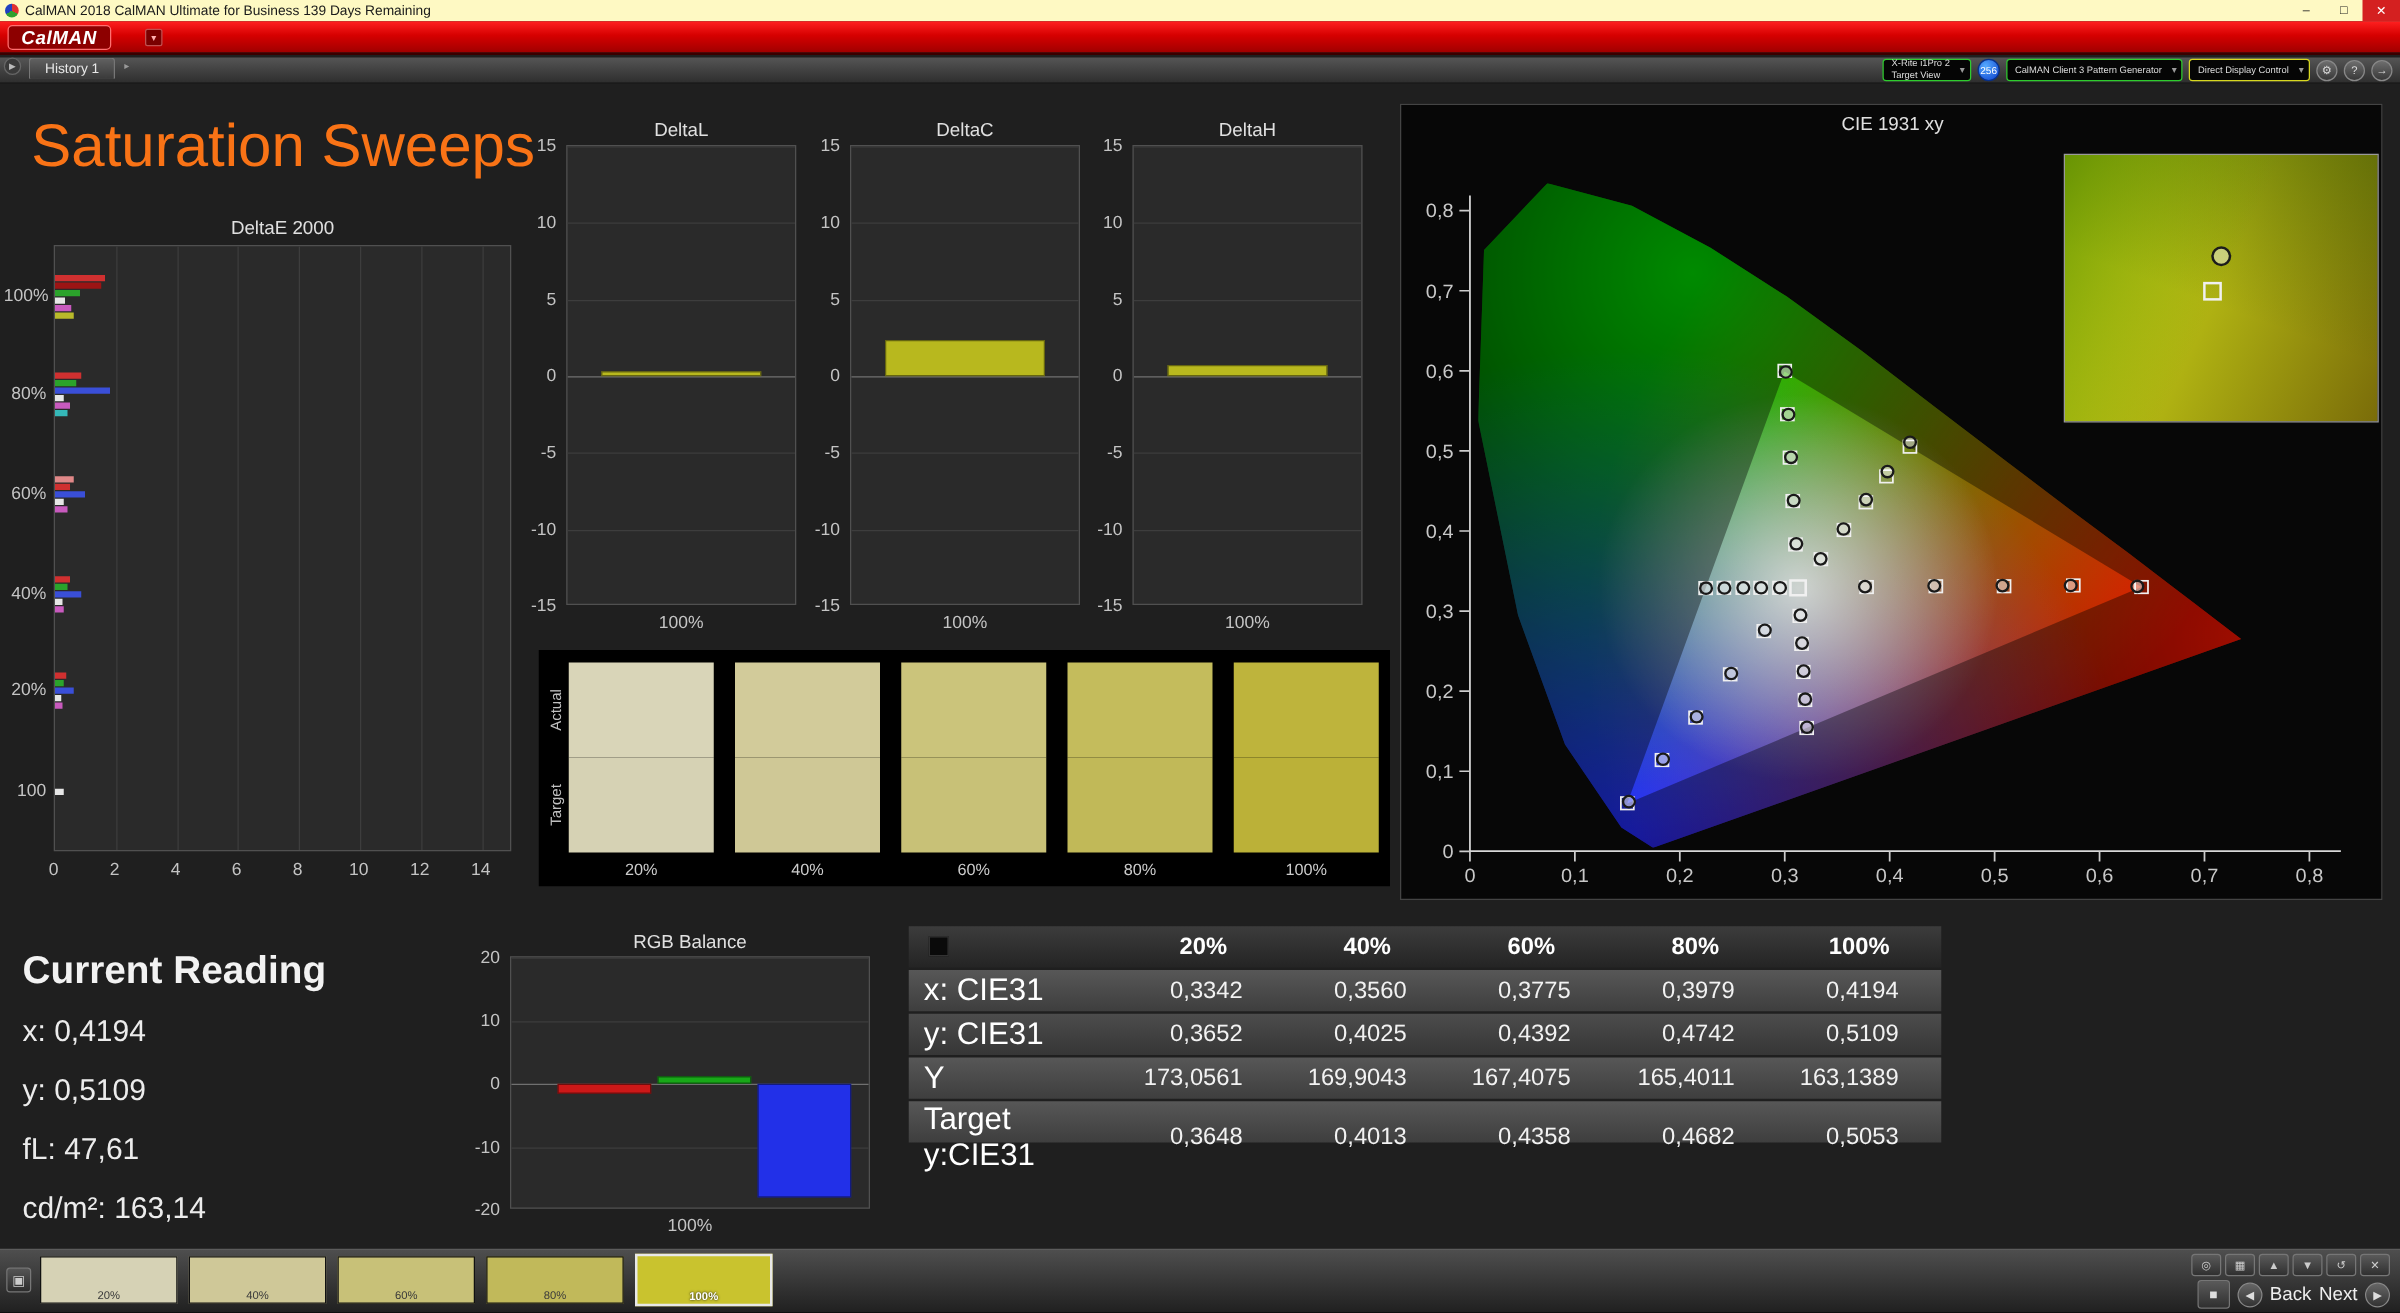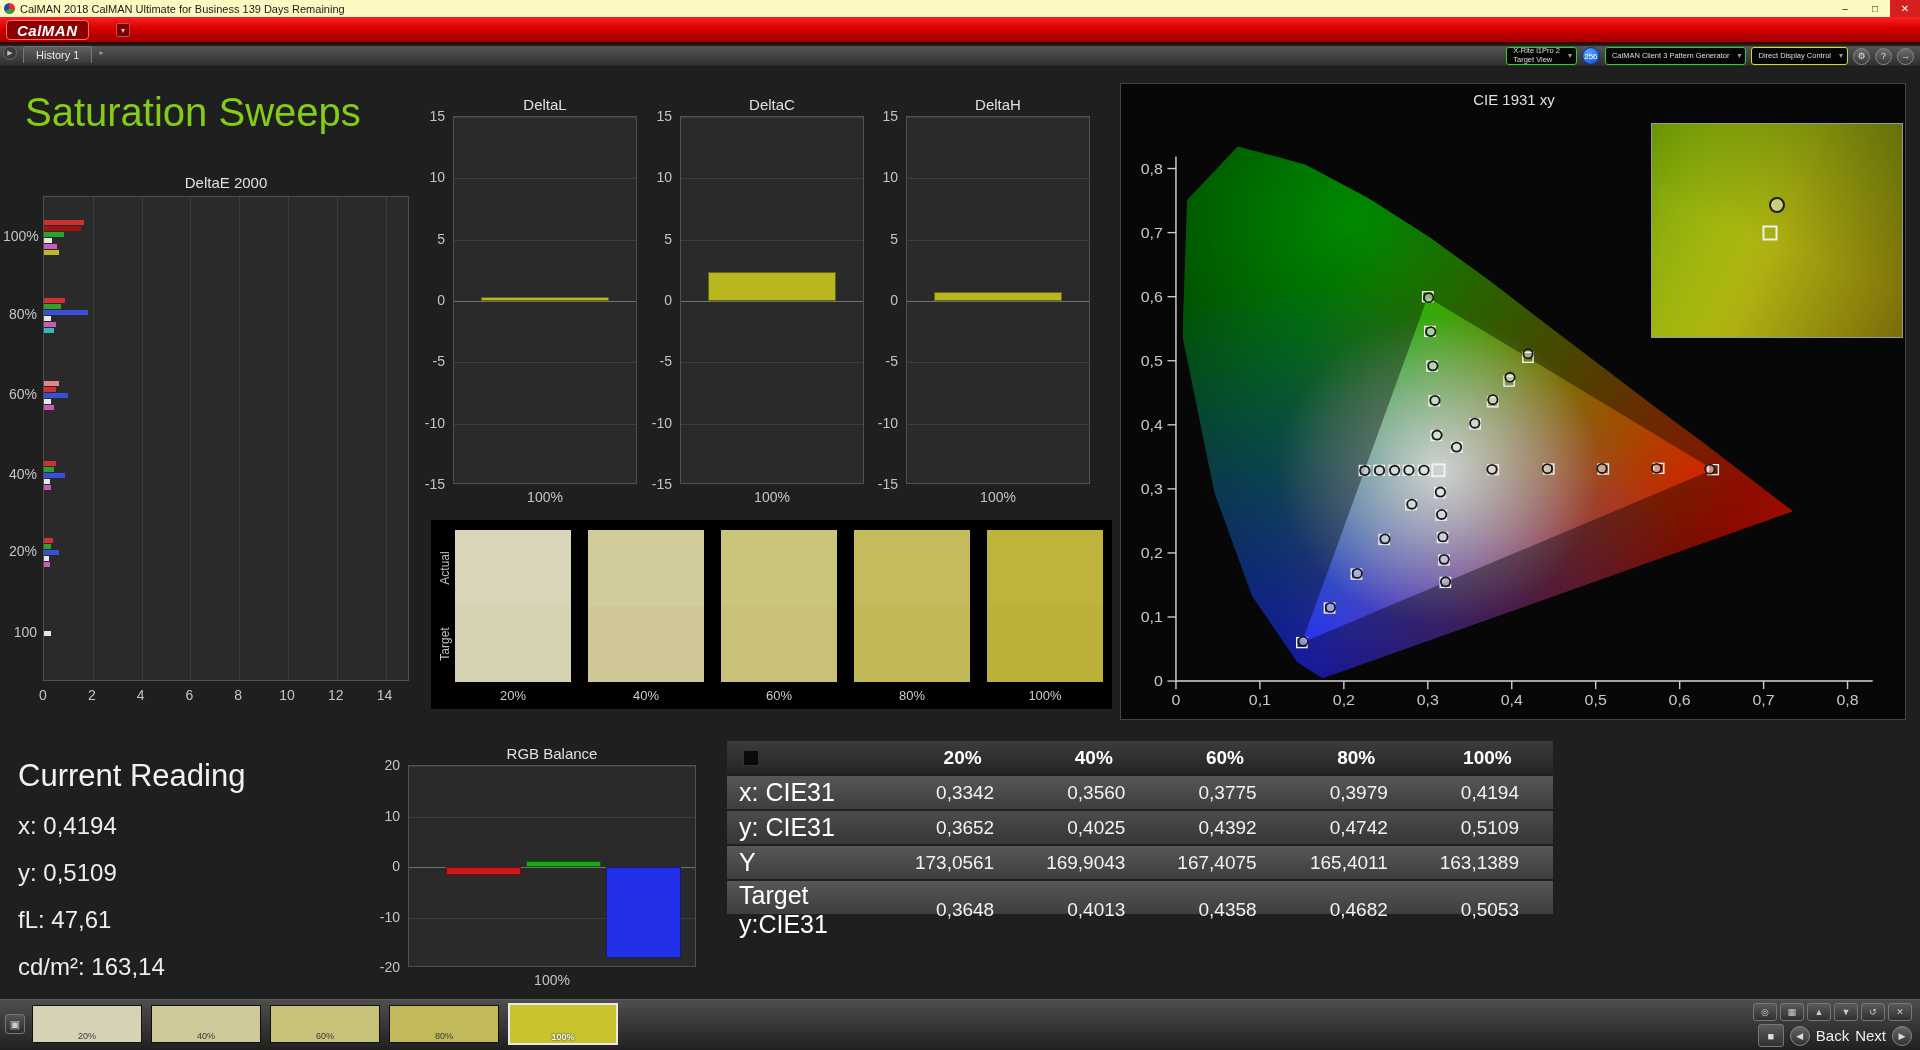--- a/index.html
+++ b/index.html
@@ -37,21 +37,21 @@
                 padding:1px 16px 1px 6px; display:flex; flex-direction:column; justify-content:center; }
   .device-box .drop { position:absolute; right:4px; top:50%; transform:translateY(-50%); color:#9a9a9a; font-size:8px; }
   .border-green { border:1px solid #2ecc2e; }
   .border-yellow { border:1px solid #d8d820; }
   .badge-circle { width:18px; height:18px; border-radius:50%; background:radial-gradient(circle at 35% 30%,#55aaff,#0a3ecc);
                   color:#fff; font-size:8px; display:flex; align-items:center; justify-content:center; border:1px solid #083088; }
   .round-btn { width:17px; height:17px; border-radius:50%; background:linear-gradient(180deg,#6e6e6e,#383838); border:1px solid #888;
                color:#ddd; font-size:9px; display:flex; align-items:center; justify-content:center; }
 
   
-  .page-title { position:absolute; left:25px; top:90px; font-size:40px; font-weight:300; color:#84cc16; }
+  .page-title { position:absolute; left:25px; top:90px; font-size:48px; font-weight:300; color:#f97316; }
 
   .chart-title { position:absolute; color:#e0e0e0; font-size:15px; text-align:center; }
   .tick-label { position:absolute; color:#c4c4c4; font-size:14px; }
   .plot { position:absolute; background:#2a2a2a; border:1px solid #505050; overflow:hidden; }
   .gridline-v { position:absolute; top:0; bottom:0; width:1px; background:#3d3d3d; }
   .gridline-h { position:absolute; left:0; right:0; height:1px; background:#3d3d3d; }
   .zero-line { background:#707070; }
   .hbar { position:absolute; height:5px; left:0; }
   .vbar { position:absolute; }
   .vchart { position:absolute; }
@@ -70,21 +70,21 @@
   .cie-inset { position:absolute; left:530px; top:39px; width:252px; height:215px; border:1px solid #9a9a9a; z-index:5;
     background:
       linear-gradient(115deg, rgba(90,140,0,0.85) 0%, rgba(0,0,0,0) 50%),
       linear-gradient(200deg, rgba(40,70,0,0.45) 0%, rgba(0,0,0,0) 55%),
       linear-gradient(115deg, #dce31c 8%, #b4b813 45%, #7a6c09 100%); }
   .inset-circle { position:absolute; width:16px; height:16px; border:2px solid #1c1c1c; border-radius:50%;
                   background:rgba(255,255,255,0.45); transform:translate(-50%,-50%); }
   .inset-square { position:absolute; width:15px; height:15px; border:2px solid #f0f0f0; transform:translate(-50%,-50%); }
 
   
-  .current-reading-title { position:absolute; left:18px; top:758px; font-size:31px; font-weight:400; color:#f2f2f2; }
+  .current-reading-title { position:absolute; left:18px; top:758px; font-size:31px; font-weight:700; color:#f2f2f2; }
   .reading-line { position:absolute; left:18px; font-size:24px; color:#ececec; }
 
   
   .data-table { position:absolute; left:727px; top:741px; width:826px; }
   .t-row { display:grid; grid-template-columns:170px repeat(5,1fr); height:33px; margin-bottom:2px; align-items:center; }
   .t-head { background:linear-gradient(180deg,#3c3c3c,#242424); }
   .t-row-a { background:linear-gradient(180deg,#575757,#3e3e3e); }
   .t-row-b { background:linear-gradient(180deg,#4c4c4c,#363636); }
   .t-cell { color:#f2f2f2; font-size:19px; text-align:right; padding-right:34px; }
   .t-label { color:#ffffff; font-size:25px; text-align:left; padding-left:12px; }

